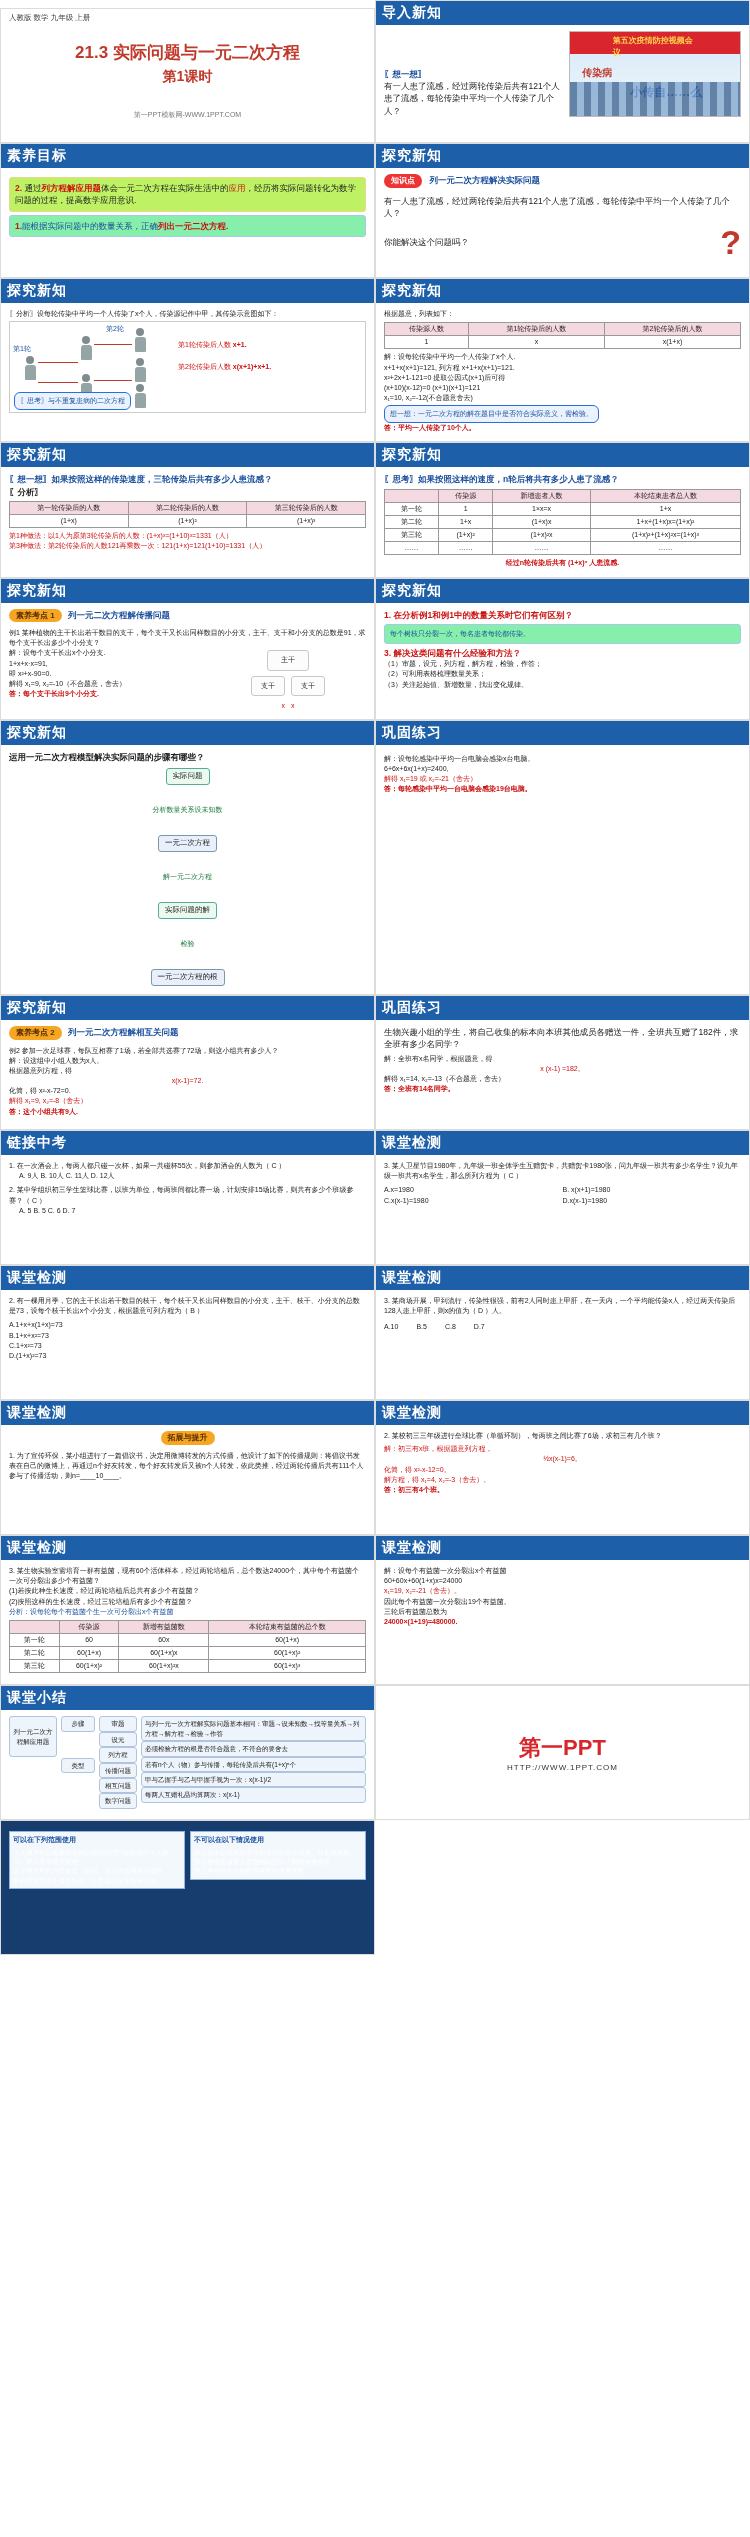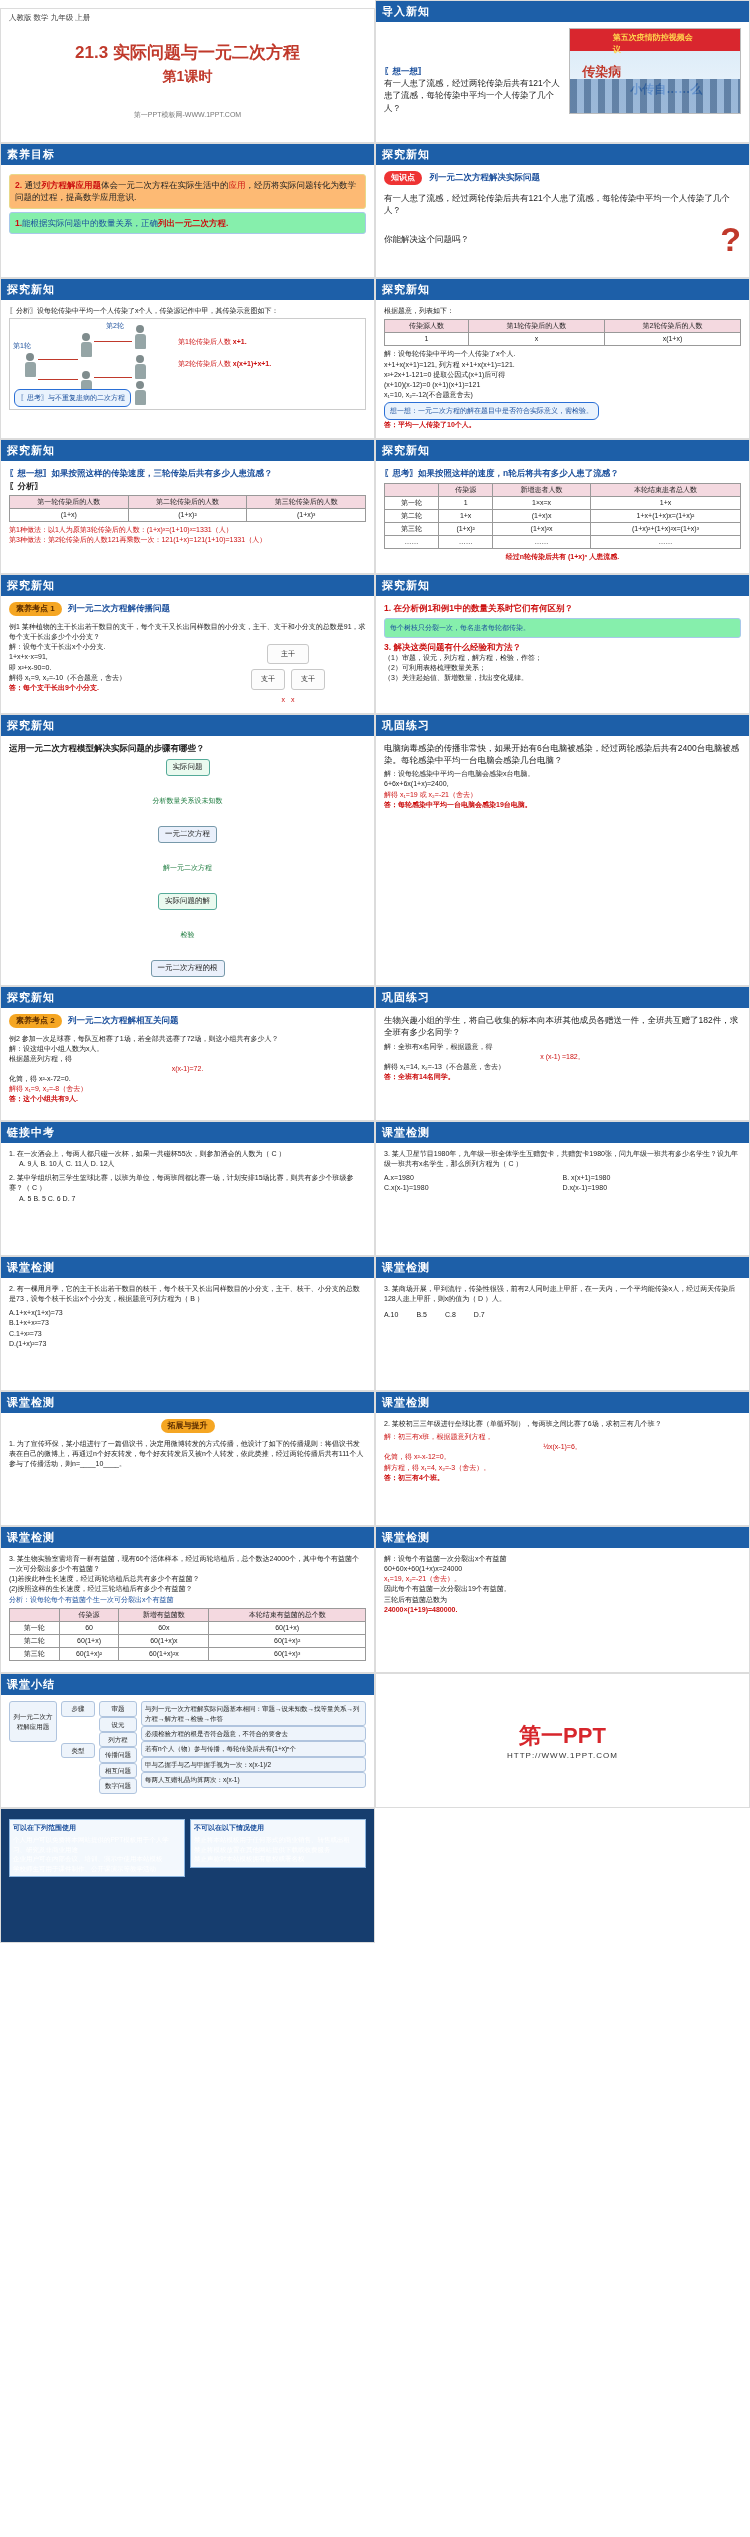--- a/index.html
+++ b/index.html
@@ -6,56 +6,56 @@
   html, body { margin:0; padding:0; background:#ffffff; }
   body { width:750px; font-family:"Liberation Sans", sans-serif; color:#222; }
   .deck { width:750px; display:flex; flex-wrap:wrap; }
   .slide {
     width:375px; height:auto; min-height:130px;
     border:1px solid #dcdcdc; background:#ffffff;
     position:relative; overflow:hidden;
     padding:0; margin:0;
   }
   .hdr {
-    background:#1d5fa8; color:#fff; font-size:11px; font-weight:bold;
+    background:#1d5fa8; color:#fff; font-size:14px; font-weight:bold;
     padding:3px 6px; letter-spacing:1px;
   }
   .body { padding:6px 8px 8px 8px; font-size:8.5px; line-height:1.45; }
   .red { color:#cc1111; }
   .blue { color:#1b4f9c; }
   .green { color:#1a7a3c; }
   .bold { font-weight:bold; }
   .center { text-align:center; }
   .tiny { font-size:7px; }
   .pill {
     display:inline-block; background:#e33; color:#fff; border-radius:9px;
     padding:1px 7px; font-size:8px; font-weight:bold; margin-bottom:3px;
   }
   .pill.y { background:#f5a623; color:#5b2d00; }
   .box {
     border:1px solid #c8c8c8; border-radius:3px; padding:4px 5px;
     margin:3px 0; background:#fcfcfc;
   }
-  .box.yellow { background:#fdba74; border-color:#e8d98a; }
+  .box.yellow { background:#bef264; border-color:#e8d98a; }
   .box.blue { background:#86efac; border-color:#a8c8ea; }
   table.t { border-collapse:collapse; width:100%; font-size:7px; margin:3px 0; }
   table.t td, table.t th { border:1px solid #999; padding:1px 2px; text-align:center; }
   table.t th { background:#f4d9e0; font-weight:normal; }
   .cover { background:#ffffff;margin-top:8px; }
   .cover .tag { font-size:7.5px; color:#444; padding:4px 0 0 8px; }
   .cover h1 { font-size:17px; color:#c0392b; text-align:center; margin:18px 0 2px 0; font-weight:bold; }
   .cover h2 { font-size:14px; color:#c0392b; text-align:center; margin:4px 0 0 0; font-weight:bold; }
   .cover .src { text-align:center; font-size:7px; color:#777; margin-top:24px; }
   .imgph {
     width:100%; height:86px; border:1px solid #bbb; position:relative;
     background:linear-gradient(#d8e9f7,#eef6fc); overflow:hidden;
   }
   .imgph .band { position:absolute; left:0; right:0; top:0; height:22px; background:#d9262e; }
   .imgph .t1 { position:absolute; top:3px; left:50%; transform:translateX(-50%); color:#ffd34d; font-size:8px; font-weight:bold; }
-  .imgph .t2 { position:absolute; top:34px; left:12px; color:#c0392b; font-size:13px; font-weight:bold; }
+  .imgph .t2 { position:absolute; top:34px; left:12px; color:#c0392b; font-size:10px; font-weight:bold; }
   .imgph .t3 { position:absolute; top:52px; left:60px; color:#2a6fd6; font-size:12px; font-weight:bold; }
   .imgph .seats { position:absolute; bottom:0; left:0; right:0; height:34px;
     background:repeating-linear-gradient(90deg,#355c8a 0 7px,#7fa3cc 7px 14px); opacity:.75; }
   .fig { position:relative; height:92px; border:1px solid #ccc; background:#fff; margin:2px 0; }
   .person { position:absolute; width:12px; height:26px; }
   .person .h { width:8px; height:8px; border-radius:50%; background:#7f8c8d; margin:0 auto; }
   .person .b { width:11px; height:15px; background:#95a5a6; margin:1px auto 0; border-radius:3px 3px 1px 1px; }
   .arrow { position:absolute; height:1px; background:#c0392b; }
   .bubble {
     border:1px solid #2a6fd6; background:#eaf3fd; border-radius:6px;
@@ -325,21 +325,20 @@
         <div class="fbox">实际问题的解</div>
         <div class="tiny green">检验</div>
         <div class="fbox b">一元二次方程的根</div>
       </div>
     </div>
   </div>
 
   <div class="slide" style="min-height:135px;">
     <div class="hdr">巩固练习</div>
     <div class="body">
-      <div>电脑病毒感染的传播非常快，如果开始有6台电脑被感染，经过两轮感染后共有2400台电脑被感染。每轮感染中平均一台电脑会感染几台电脑？</div>
       <div class="tiny" style="margin-top:3px;">解：设每轮感染中平均一台电脑会感染x台电脑。</div>
       <div class="tiny">6+6x+6x(1+x)=2400,</div>
       <div class="tiny red">解得 x₁=19 或 x₂=-21（舍去）</div>
       <div class="tiny red bold">答：每轮感染中平均一台电脑会感染19台电脑。</div>
     </div>
   </div>
 
   <div class="slide" style="min-height:135px;">
     <div class="hdr">探究新知</div>
     <div class="body">

